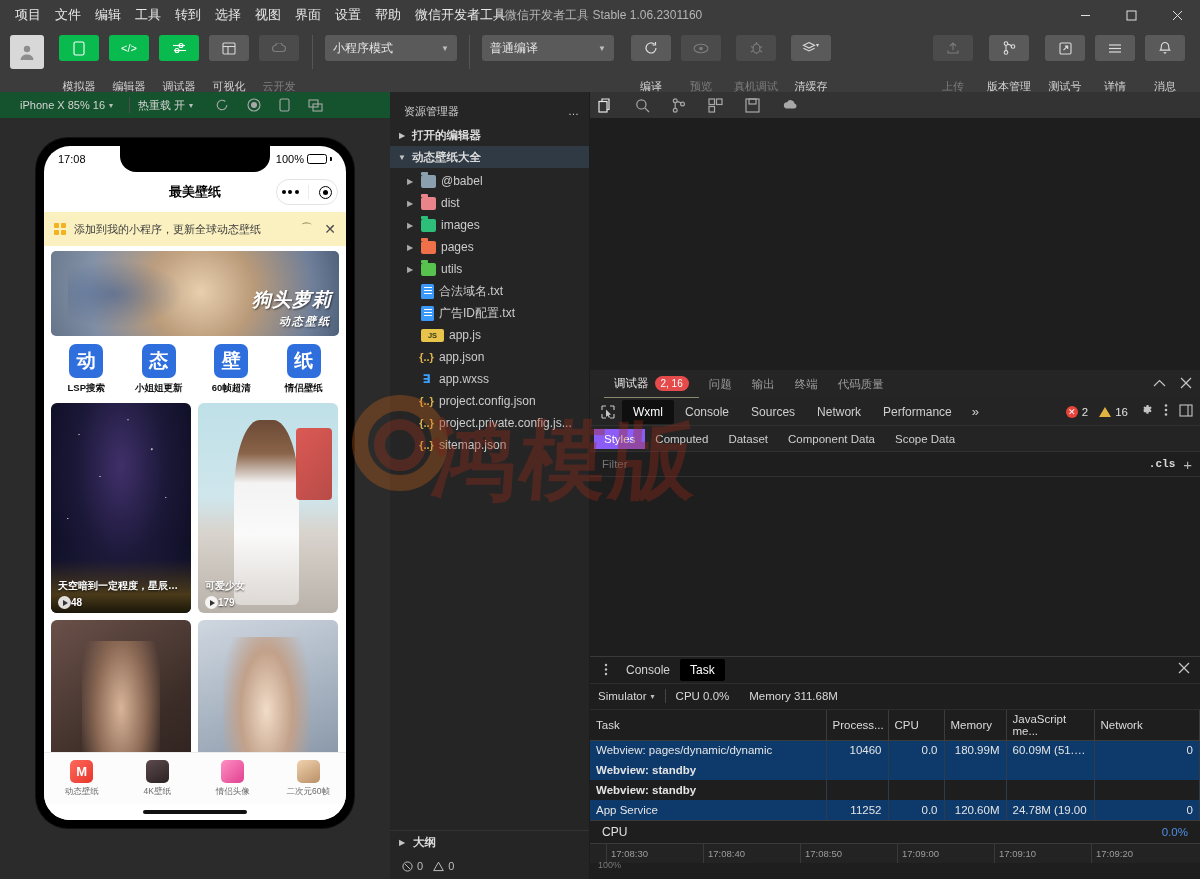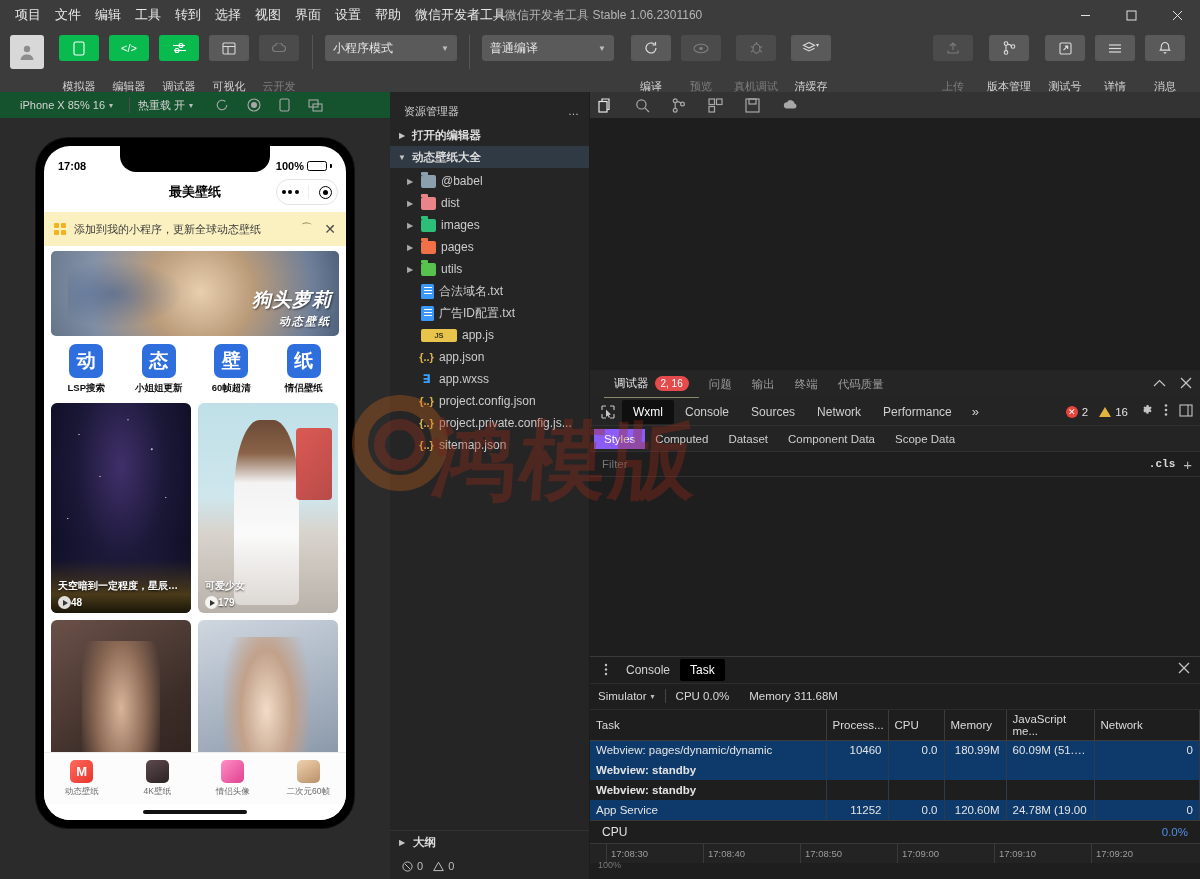--- a/index.html
+++ b/index.html
@@ -92,22 +92,22 @@
   .phone-screen {
     width: 100%; height: 100%; background: #fff; border-radius: 26px;
     overflow: hidden; position: relative; display: flex; flex-direction: column;
   }
   .notch {
     position: absolute; top: 0; left: 50%; transform: translateX(-50%);
     width: 150px; height: 26px; background: #000;
     border-bottom-left-radius: 16px; border-bottom-right-radius: 16px; z-index: 6;
   }
   .status-bar {
-    height: 26px; display: flex; align-items: flex-end; justify-content: space-between;
-    padding: 0 14px; font-size: 11px; font-weight: bold; color: #000; flex: none;
+    height: 26px; display: flex; align-items: center; justify-content: space-between;
+    padding: 0 14px; font-size: 11px; font-weight: normal; color: #000; flex: none;
   }
   .batt { display: flex; align-items: center; gap: 3px; }
   .batt-body { width: 20px; height: 10px; border: 1.3px solid #000; border-radius: 2.5px; padding: 1px; }
   .batt-fill { width: 100%; height: 100%; background: #000; border-radius: 1px; }
   .batt-cap { width: 2px; height: 4px; background: #000; border-radius: 0 1px 1px 0; }
   .nav-bar {
     height: 40px; display: flex; align-items: center; justify-content: center;
     position: relative; flex: none; background: #fff;
   }
   .nav-title { font-size: 13px; font-weight: bold; color: #000; }
@@ -265,21 +265,21 @@
   .fico.folder::before {
     content: ""; position: absolute; left: 0; top: -2.5px; width: 7px; height: 3px; border-radius: 1px 1px 0 0;
     background: inherit;
   }
   .txtico { width: 13px; height: 15px; background: #3b99fc; border-radius: 1.5px; position: relative; flex:none;}
   .txtico::after {
     content:""; position:absolute; left:2.5px; top:3px; width:8px; height:1.3px;
     background:#fff; box-shadow: 0 3px 0 #fff, 0 6px 0 #fff;
   }
   .jsico {
-    width: 36px; height: 13px; background: #e8c44a; border-radius: 2px; color: #3a3a1a;
+    width: 23px; height: 13px; background: #e8c44a; border-radius: 2px; color: #3a3a1a;
     font-size: 7.5px; font-weight: bold; display:flex; align-items:center; justify-content:center; flex:none;
   }
   .jsonico { color: #e0b34d; font-size: 11px; font-weight: bold; width: 15px; text-align:center; flex:none;}
   .wxssico { color: #39a0ff; font-size: 12px; font-weight: bold; width: 15px; text-align:center; flex:none;}
   .exp-foot { border-top: 1px solid #333; }
   .outline { height: 22px; display: flex; align-items: center; gap: 5px; padding-left: 6px; font-size: 11.5px; font-weight: bold; color: #dcdcdc; }
   .problem-line { height: 26px; display: flex; align-items: center; gap: 10px; padding-left: 12px; font-size: 11px; color: #bdbdbd; }
   .pl-item { display: flex; align-items: center; gap: 4px; }
 
   

